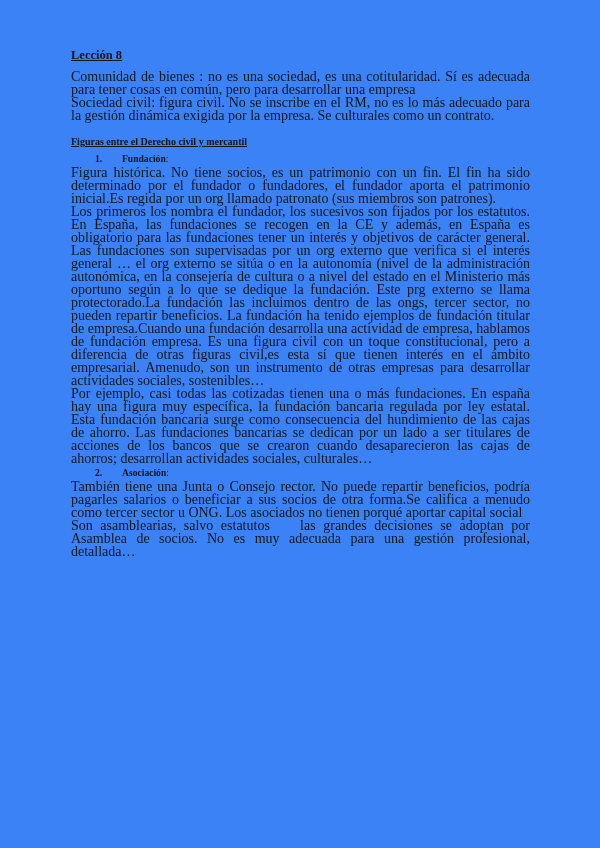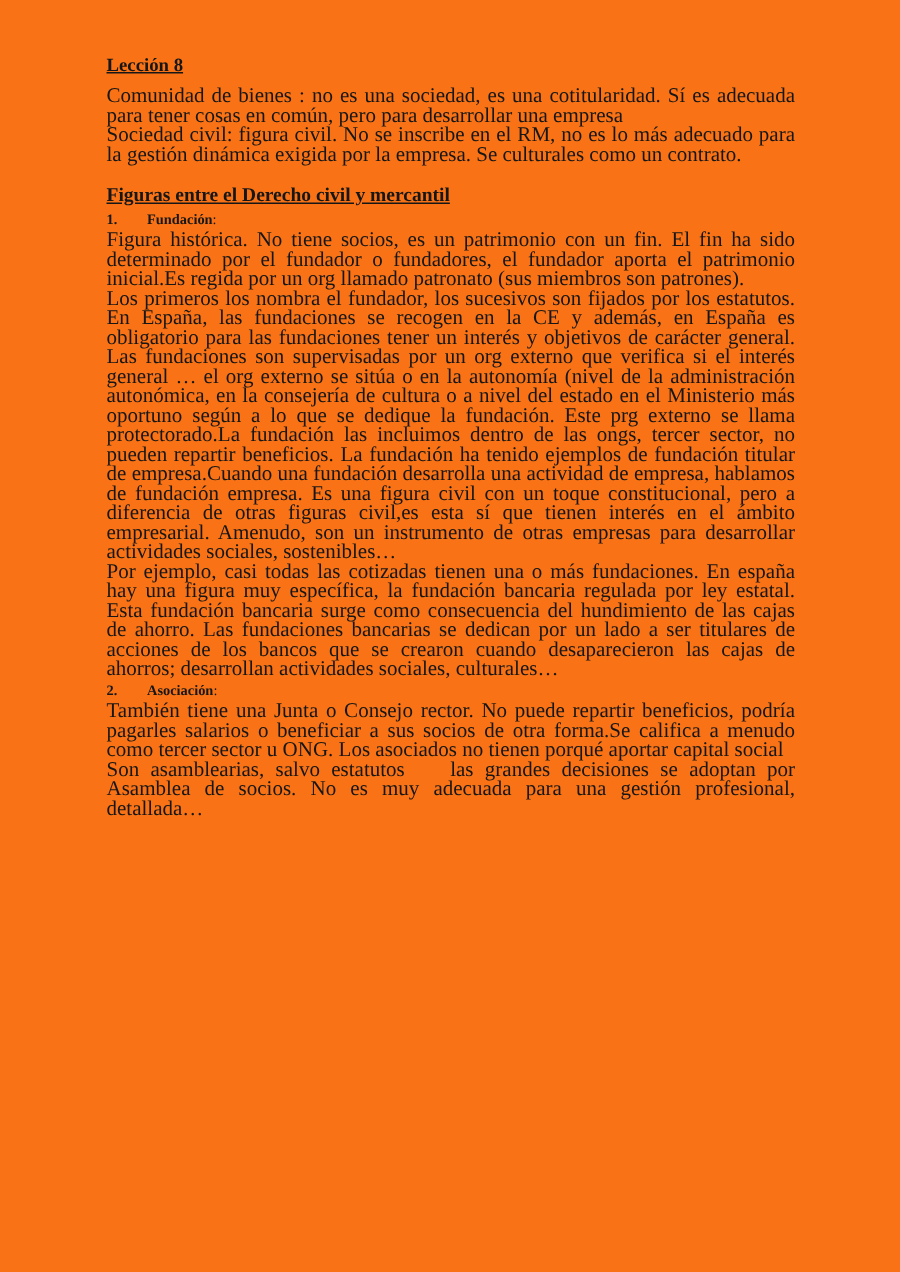--- a/index.html
+++ b/index.html
@@ -11,49 +11,50 @@
     width: 600px;
     height: 848px;
     font-family: "Liberation Serif", serif;
     color: #161616;
     overflow: hidden;
   }
   .page {
     box-sizing: border-box;
     width: 600px;
     height: 848px;
-    padding: 36px 70px 40px 71px;
-    background: #f97316;
+    padding: 48px 70px 40px 71px;
+    background: #3b82f6;
   }
   .doc-title {
     font-size: 12.5px;
     font-weight: bold;
     text-decoration: underline;
     margin: 0 0 7px 0;
     line-height: 15px;
   }
   p.para {
     font-size: 14px;
     line-height: 13px;
     margin: 0;
     text-align: justify;
   }
   .gap {
     height: 13px;
   }
   .section-heading {
-    font-size: 13px;
+    font-size: 10px;
     font-weight: bold;
     text-decoration: underline;
     margin: 0 0 2px 0;
     line-height: 14px;
   }
   .list-item {
     font-size: 9.6px;
     line-height: 15px;
+    margin-left: 24px;
   }
   .list-num {
     display: inline-block;
     width: 27px;
     font-weight: bold;
   }
   .list-label {
     font-weight: bold;
   }
   .list-suffix {

